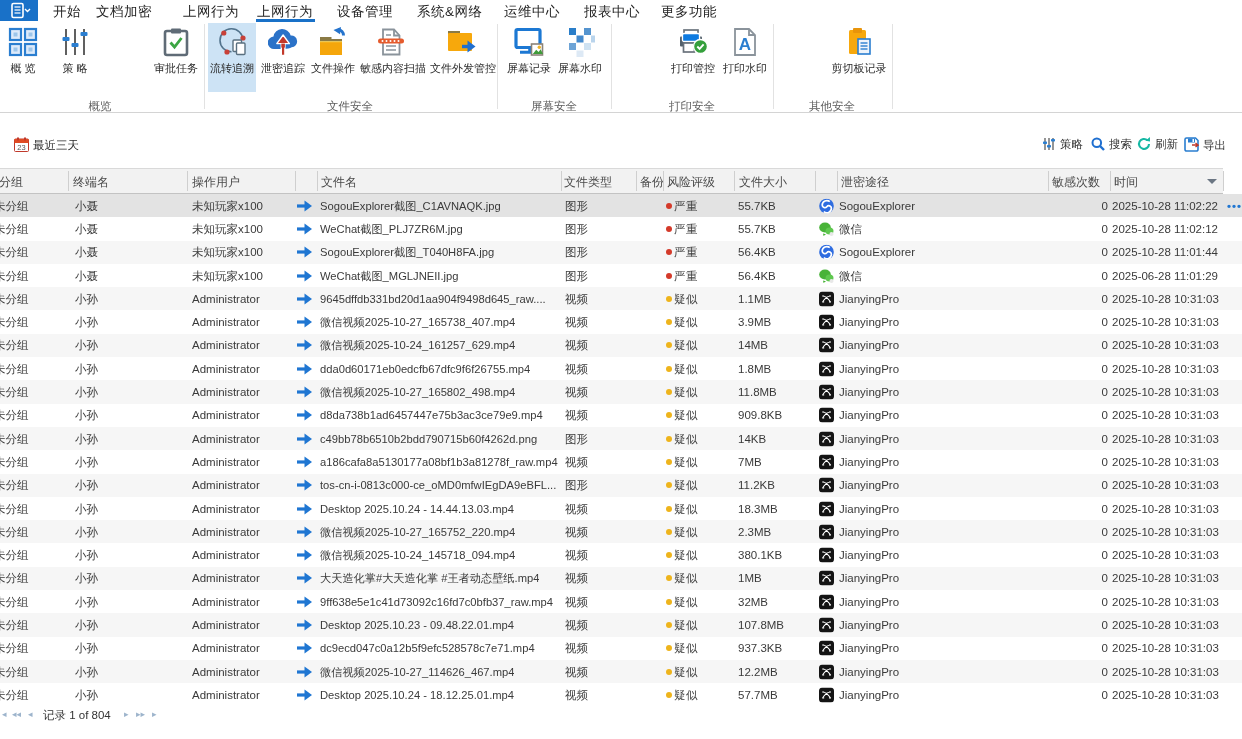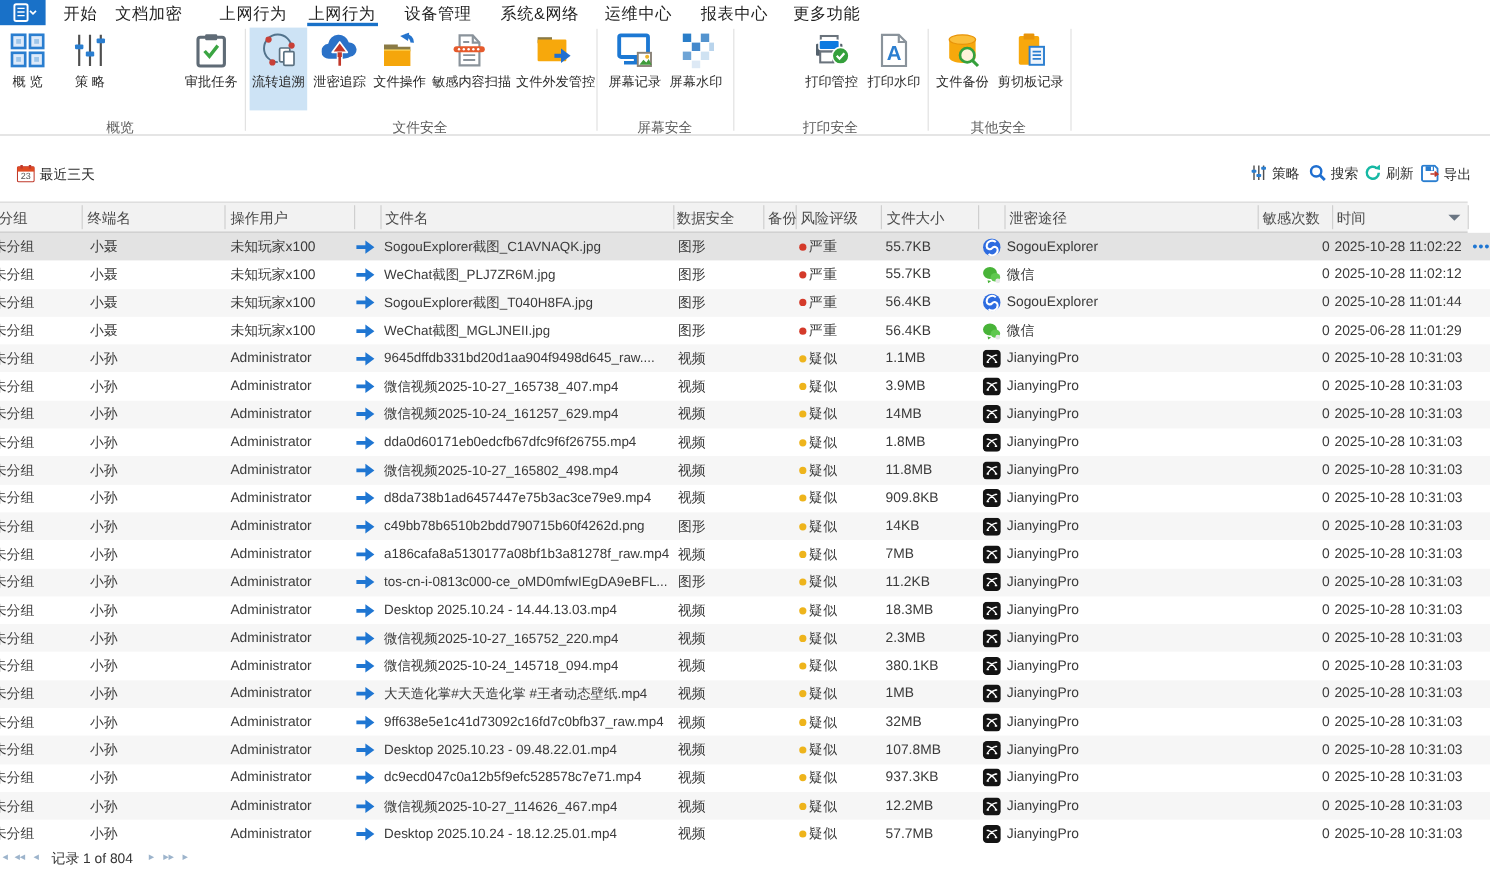--- a/index.html
+++ b/index.html
@@ -206,30 +206,20 @@
       <span class="rlabel">打印管控</span>
     </div>
 <div class="rbtn" style="left:745px">
       <svg width="30" height="30" viewBox="0 0 30 30">
         <path d="M5 2 h14 l6 6 v20 h-20z" fill="#fff" stroke="#8a939b" stroke-width="1.8"></path>
         <path d="M19 2 l0 6 6 0" fill="none" stroke="#8a939b" stroke-width="1.8"></path>
         <text x="15" y="23" font-size="17" font-family="Liberation Sans" fill="#2a7ed0" text-anchor="middle" font-weight="bold">A</text>
       </svg>
       <span class="rlabel">打印水印</span>
     </div>
-<div class="rbtn" style="left:802px">
-      <svg width="30" height="30" viewBox="0 0 30 30">
-        <path d="M4 6 v15 c0 2.5 5 4.5 11 4.5 s11 -2 11 -4.5 v-15z" fill="#f7a80c"></path>
-        <ellipse cx="15" cy="6" rx="11" ry="4" fill="#fbbf3a"></ellipse>
-        <ellipse cx="15" cy="6" rx="11" ry="4" fill="none" stroke="#e8940a" stroke-width="1"></ellipse>
-        <circle cx="19" cy="19" r="6" fill="#fff" fill-opacity="0.85" stroke="#35a03c" stroke-width="2.2"></circle>
-        <line x1="23.5" y1="23.5" x2="28" y2="28" stroke="#35a03c" stroke-width="2.6"></line>
-      </svg>
-      <span class="rlabel">文件备份</span>
-    </div>
 <div class="rbtn" style="left:859px">
       <svg width="30" height="30" viewBox="0 0 30 30">
         <rect x="5" y="3" width="17" height="24" rx="1.5" fill="#f7a80c"></rect>
         <rect x="9" y="1" width="9" height="5" rx="1" fill="#e8940a"></rect>
         <rect x="14" y="12" width="12" height="15" fill="#eef4fb" stroke="#2a7ed0" stroke-width="1.6"></rect>
         <g stroke="#2a7ed0" stroke-width="1.4">
           <line x1="16.5" y1="16" x2="23.5" y2="16"></line>
           <line x1="16.5" y1="19" x2="23.5" y2="19"></line>
           <line x1="16.5" y1="22" x2="23.5" y2="22"></line>
         </g>
@@ -281,21 +271,21 @@
         <rect x="8.5" y="2" width="1.5" height="3" fill="#fff"></rect>
         <path d="M8 8 h6 l-2.5 -2 m2.5 2 l-2.5 2" stroke="#c0392b" stroke-width="1.4" fill="none"></path>
       </svg>导出</div>
 </div>
 <div id="ghead">
 <div id="gheadbg"></div>
 <div class="hcell" style="left:-1px">分组</div>
 <div class="hcell" style="left:73px">终端名</div>
 <div class="hcell" style="left:192px">操作用户</div>
 <div class="hcell" style="left:321px">文件名</div>
-<div class="hcell" style="left:564px">数据安全</div>
+<div class="hcell" style="left:564px">文件类型</div>
 <div class="hcell" style="left:640px">备份</div>
 <div class="hcell" style="left:667px">风险评级</div>
 <div class="hcell" style="left:739px">文件大小</div>
 <div class="hcell" style="left:841px">泄密途径</div>
 <div class="hcell" style="left:1052px">敏感次数</div>
 <div class="hcell" style="left:1114px">时间</div>
 <div class="hsep" style="left:68px"></div>
 <div class="hsep" style="left:187px"></div>
 <div class="hsep" style="left:295px"></div>
 <div class="hsep" style="left:317px"></div>

